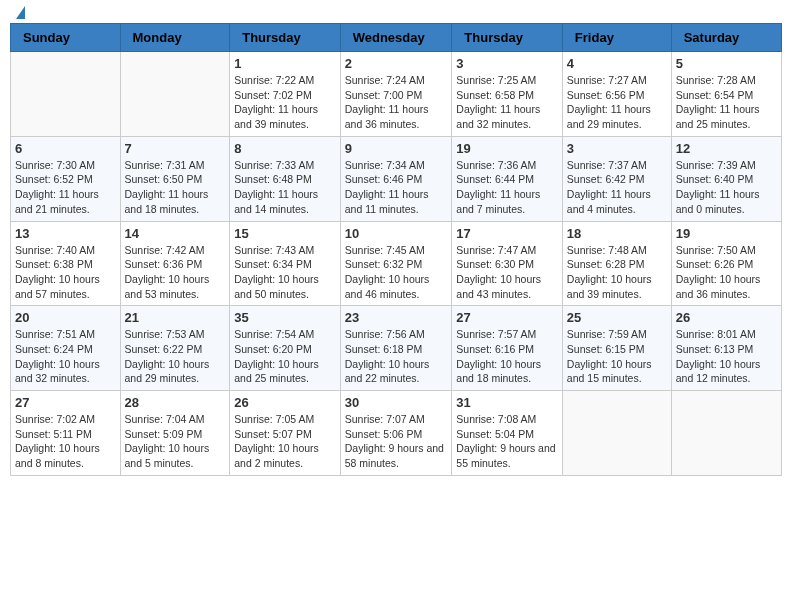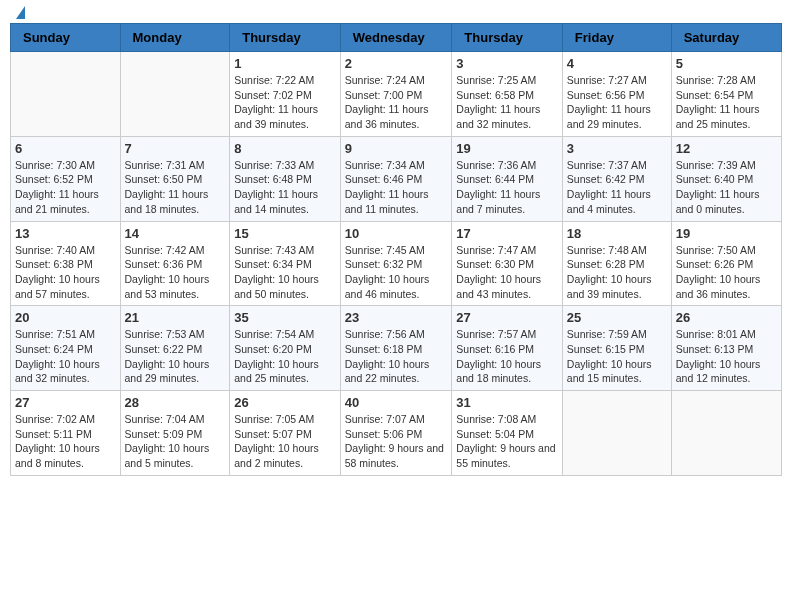--- a/index.html
+++ b/index.html
@@ -238,21 +238,21 @@
         </td>
         <td>
           <span class="day-num">28</span>
           <div class="day-info">Sunrise: 7:04 AM<br>Sunset: 5:09 PM<br>Daylight: 10 hours and 5 minutes.</div>
         </td>
         <td>
           <span class="day-num">26</span>
           <div class="day-info">Sunrise: 7:05 AM<br>Sunset: 5:07 PM<br>Daylight: 10 hours and 2 minutes.</div>
         </td>
         <td>
-          <span class="day-num">40</span>
+          <span class="day-num">30</span>
           <div class="day-info">Sunrise: 7:07 AM<br>Sunset: 5:06 PM<br>Daylight: 9 hours and 58 minutes.</div>
         </td>
         <td>
           <span class="day-num">31</span>
           <div class="day-info">Sunrise: 7:08 AM<br>Sunset: 5:04 PM<br>Daylight: 9 hours and 55 minutes.</div>
         </td>
         <td class="empty-cell"></td>
         <td class="empty-cell"></td>
       </tr>
     </tbody>

